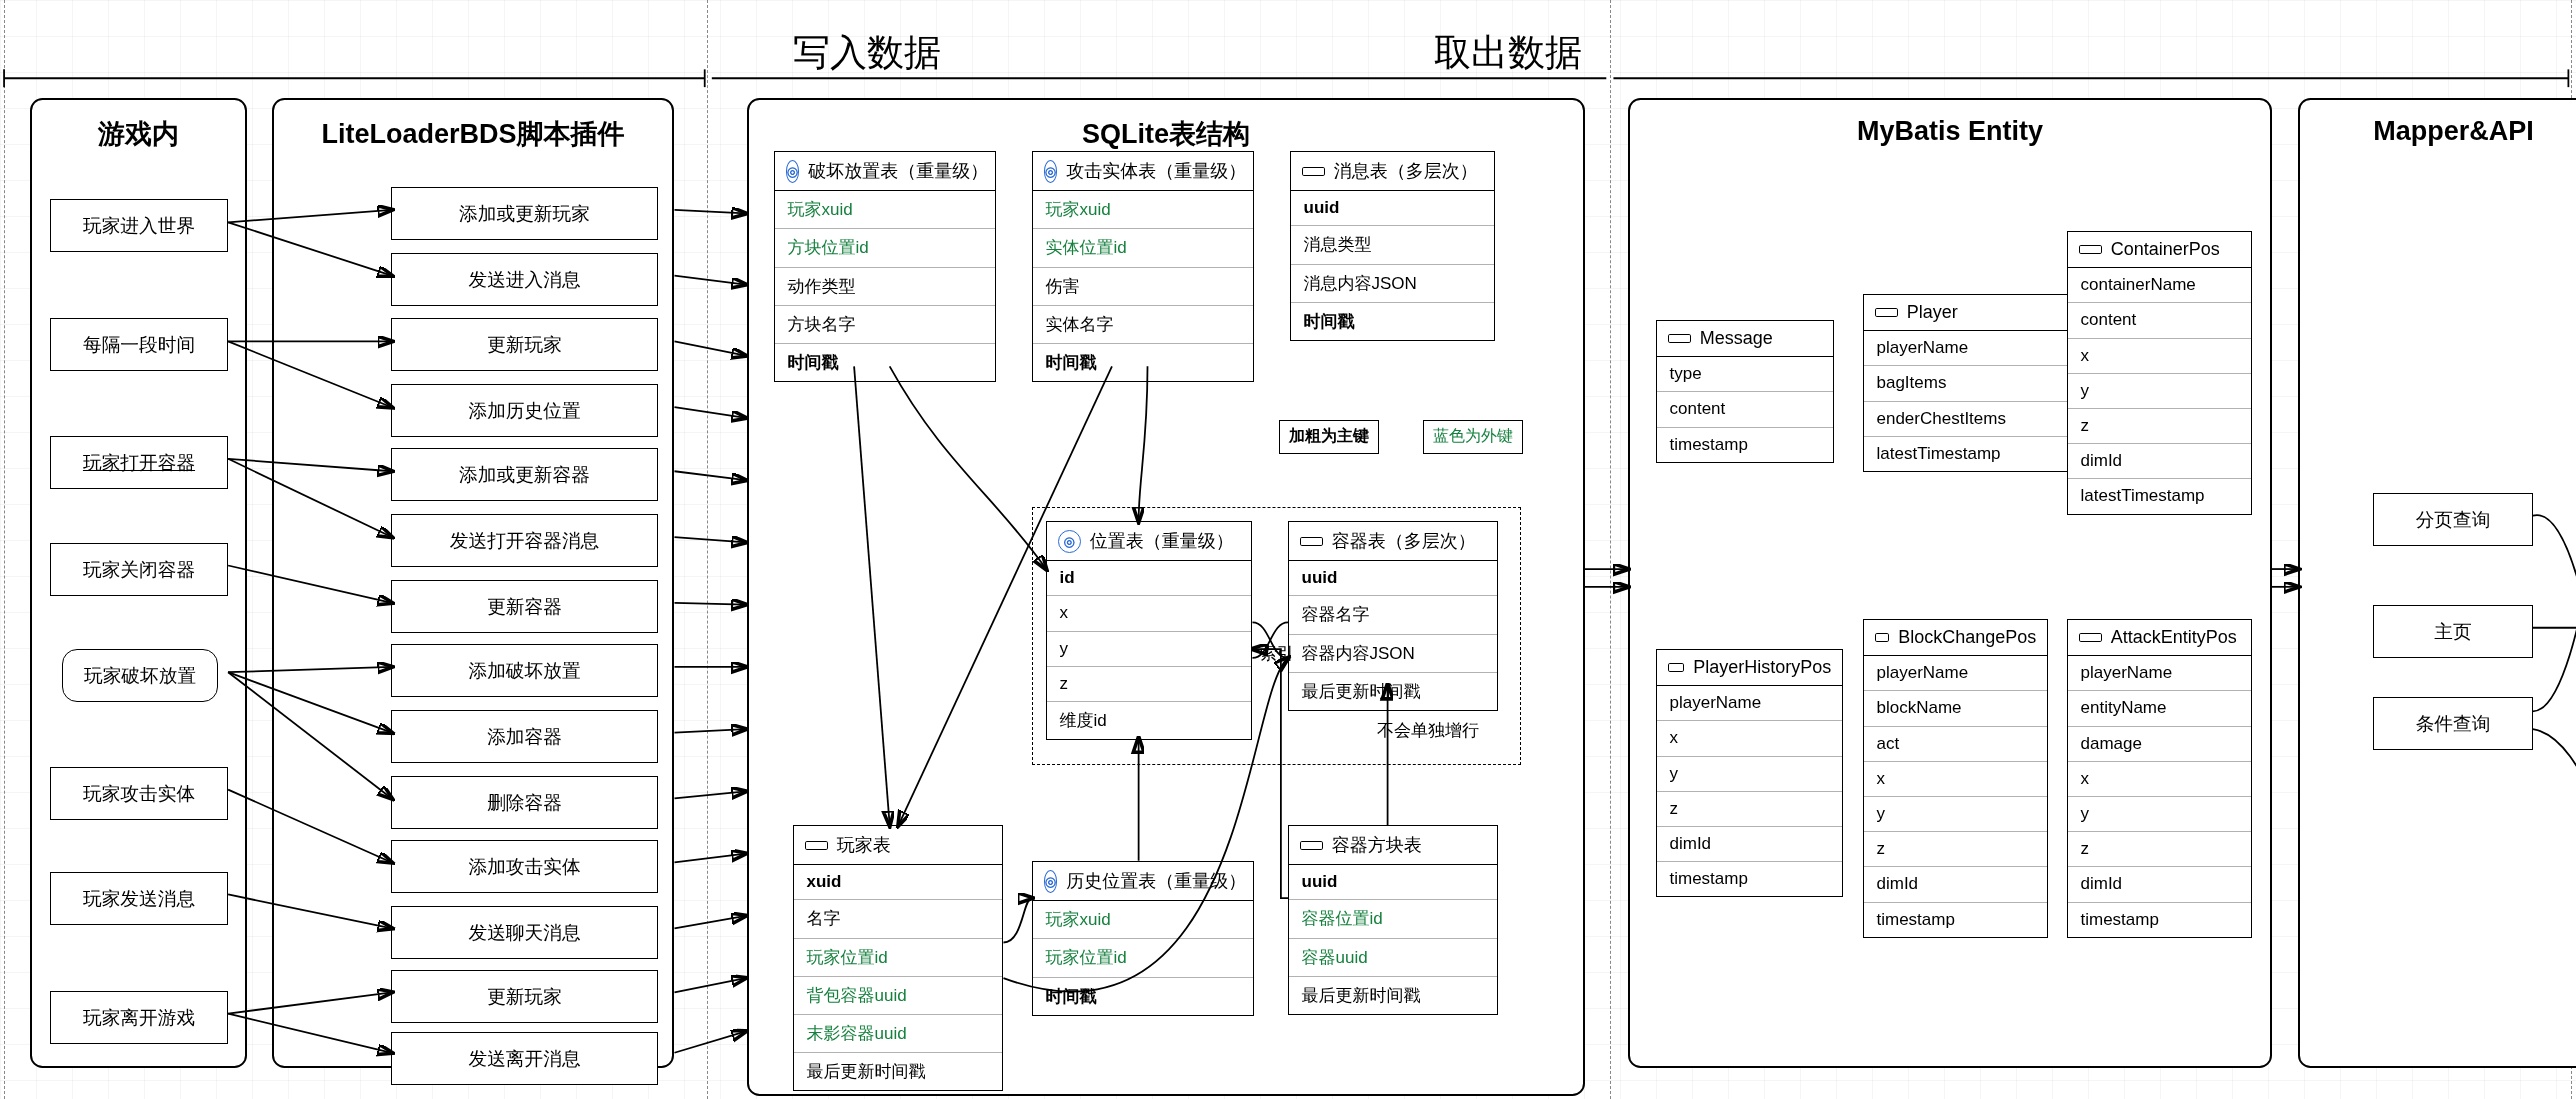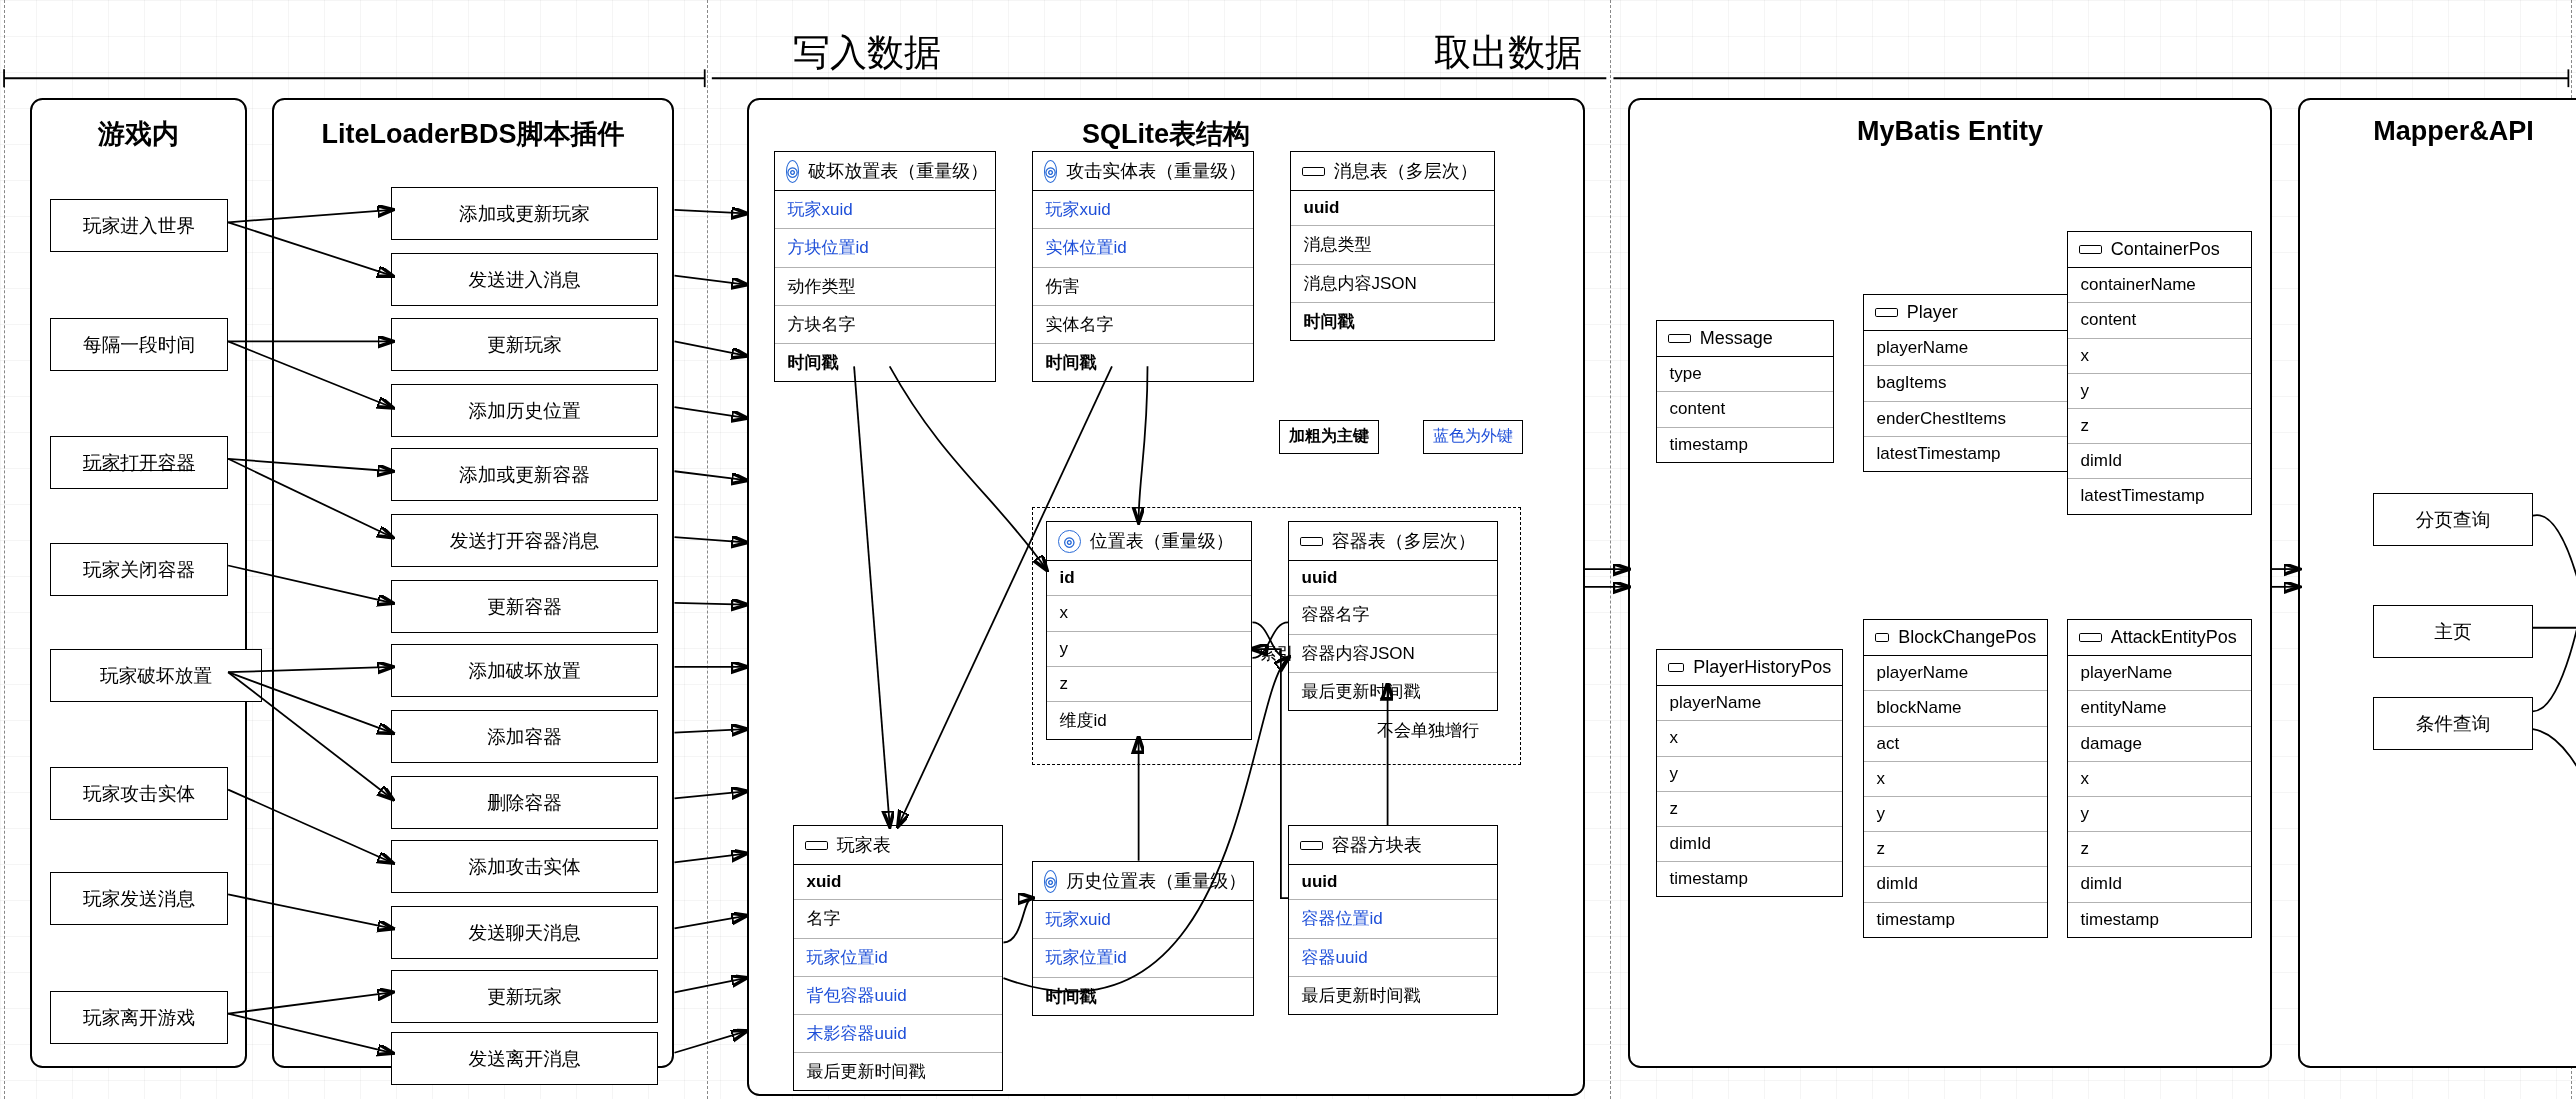--- a/index.html
+++ b/index.html
@@ -64,21 +64,21 @@
   .table-box .tb-head .dash {
     height: 9px; width: 23px; border: 1.8px solid #000; border-radius: 1.8px;
   }
   .table-box .tb-row {
     padding: 7.1px 12.5px;
     border-bottom: 0.9px solid rgba(0,0,0,0.3);
     white-space: nowrap;
     font-size: 17px;
   }
   .table-box .tb-row:last-child { border-bottom: none; }
-  .fk { color: #1d4ed8; }
+  .fk { color: #15803d; }
   .pk { font-weight: 700; }
   .dotted-box {
     position: absolute;
     border: 1.8px dashed #000;
     background: transparent;
   }
   .label-free {
     position: absolute;
     font-size: 17px;
     white-space: nowrap;
@@ -127,21 +127,21 @@
 <div class="vline-dash" style="left:1610px;"></div>
 <div class="vline-dash" style="left:2571px;"></div>
 
 <div class="panel" style="left:30px; top:98px; width:217px; height:970px;">
   <div class="panel-title">游戏内</div>
 </div>
 <div class="node" style="left:50px; top:199px; width:178px;">玩家进入世界</div>
 <div class="node" style="left:50px; top:318px; width:178px;">每隔一段时间</div>
 <div class="node" style="left:50px; top:436px; width:178px;text-decoration:underline;">玩家打开容器</div>
 <div class="node" style="left:50px; top:543px; width:178px;">玩家关闭容器</div>
-<div class="node" style="left:50px; top:649px; width:212px;">玩家破坏放置</div>
+<div class="node" style="left:62px; top:649px; width:156px;border-radius:15px;">玩家破坏放置</div>
 <div class="node" style="left:50px; top:767px; width:178px;">玩家攻击实体</div>
 <div class="node" style="left:50px; top:872px; width:178px;">玩家发送消息</div>
 <div class="node" style="left:50px; top:991px; width:178px;">玩家离开游戏</div>
 
 <div class="panel" style="left:272px; top:98px; width:402px; height:970px;">
   <div class="panel-title">LiteLoaderBDS脚本插件</div>
 </div>
 <div class="node" style="left:391px; top:187px; width:267px;">添加或更新玩家</div>
 <div class="node" style="left:391px; top:253px; width:267px;">发送进入消息</div>
 <div class="node" style="left:391px; top:318px; width:267px;">更新玩家</div>

